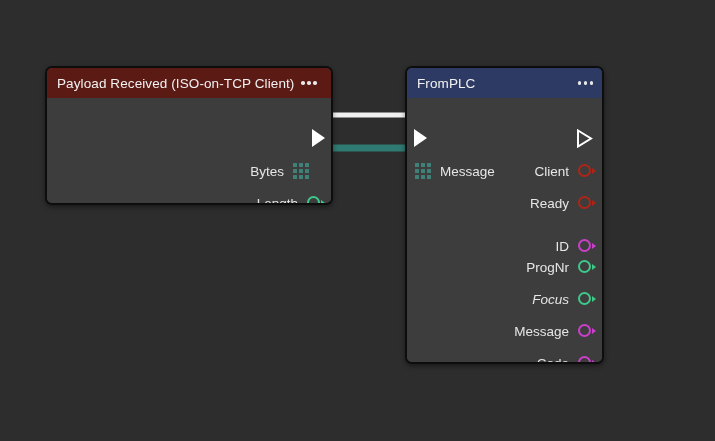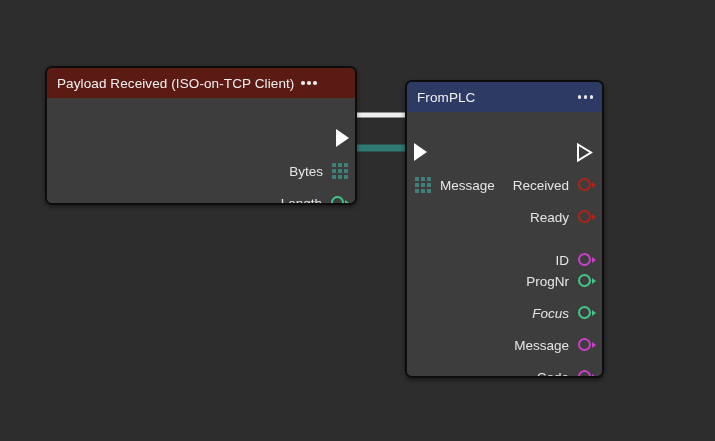--- a/index.html
+++ b/index.html
@@ -55,41 +55,41 @@
 </head>
 <body>
 
 <div id="canvas">
 
   <svg class="wire-layer" width="715" height="441" viewBox="0 0 715 441">
     <line id="w-data" x1="313" y1="148" x2="418" y2="148" stroke="#2f7a72" stroke-width="7"></line>
     <line id="w-exec" x1="316" y1="115" x2="412" y2="115" stroke="#f0f0f0" stroke-width="5"></line>
   </svg>
 
-  <div class="node" id="node-payload" style="left:45px;top:66px;width:312px;height:139px;">
+  <div class="node" id="node-payload" style="left:45px;top:66px;width:288px;height:139px;">
 
     <div class="node-title" style="background:#5c1a14;">
       <span class="ttl">Payload Received (ISO-on-TCP Client)</span>
       <span class="dots">
         <i class="dot"></i>
           <i class="dot"></i>
           <i class="dot"></i>
       </span>
     </div>
 
     <div class="node-body" style="height:105px;">
 
       <div class="row" style="top:29px;">
         <div class="side-out" style="right:6px;">
           <span class="exec-fill"></span>
         </div>
       </div>
 
       <div class="row" style="top:62px;">
-        <div class="side-out" style="right:7px;justify-content:flex-end;">
+        <div class="side-out" style="right:22px;justify-content:flex-end;">
           <span class="plabel">Bytes</span>
           <span class="grid3">
             <i></i>
               <i></i>
               <i></i>
               <i></i>
               <i></i>
               <i></i>
               <i></i>
               <i></i>
@@ -104,21 +104,21 @@
           <span class="circ" style="color:#3ec98a;">
             <span class="ring"></span>
               <span class="nub"></span>
           </span>
         </div>
       </div>
 
     </div>
   </div>
 
-  <div class="node" id="node-fromplc" style="left:405px;top:80px;width:199px;height:298px;">
+  <div class="node" id="node-fromplc" style="left:405px;top:66px;width:199px;height:298px;">
 
     <div class="node-title right-dots" style="background:#2d3a63;">
       <span class="ttl">FromPLC</span>
       <span class="dots">
         <i class="dot"></i>
           <i class="dot"></i>
           <i class="dot"></i>
       </span>
     </div>
 
@@ -146,21 +146,21 @@
               <i></i>
               <i></i>
               <i></i>
               <i></i>
               <i></i>
               <i></i>
           </span>
           <span class="plabel">Message</span>
         </div>
         <div class="side-out" style="right:6px;">
-          <span class="plabel">Received</span>
+          <span class="plabel">Client</span>
           <span class="circ" style="color:#b02418;">
             <span class="ring"></span>
               <span class="nub"></span>
           </span>
         </div>
       </div>
 
       <div class="row" style="top:94px;">
         <div class="side-out" style="right:6px;">
           <span class="plabel">Ready</span>

